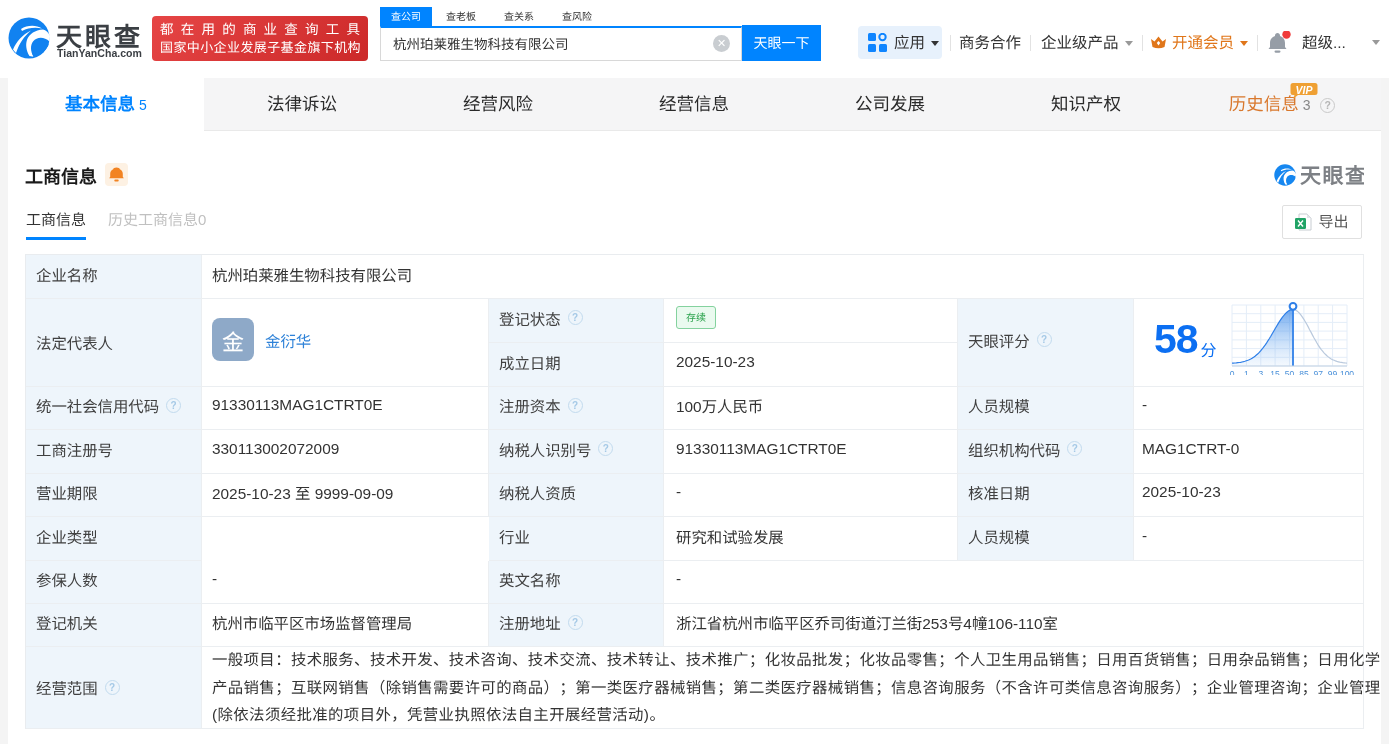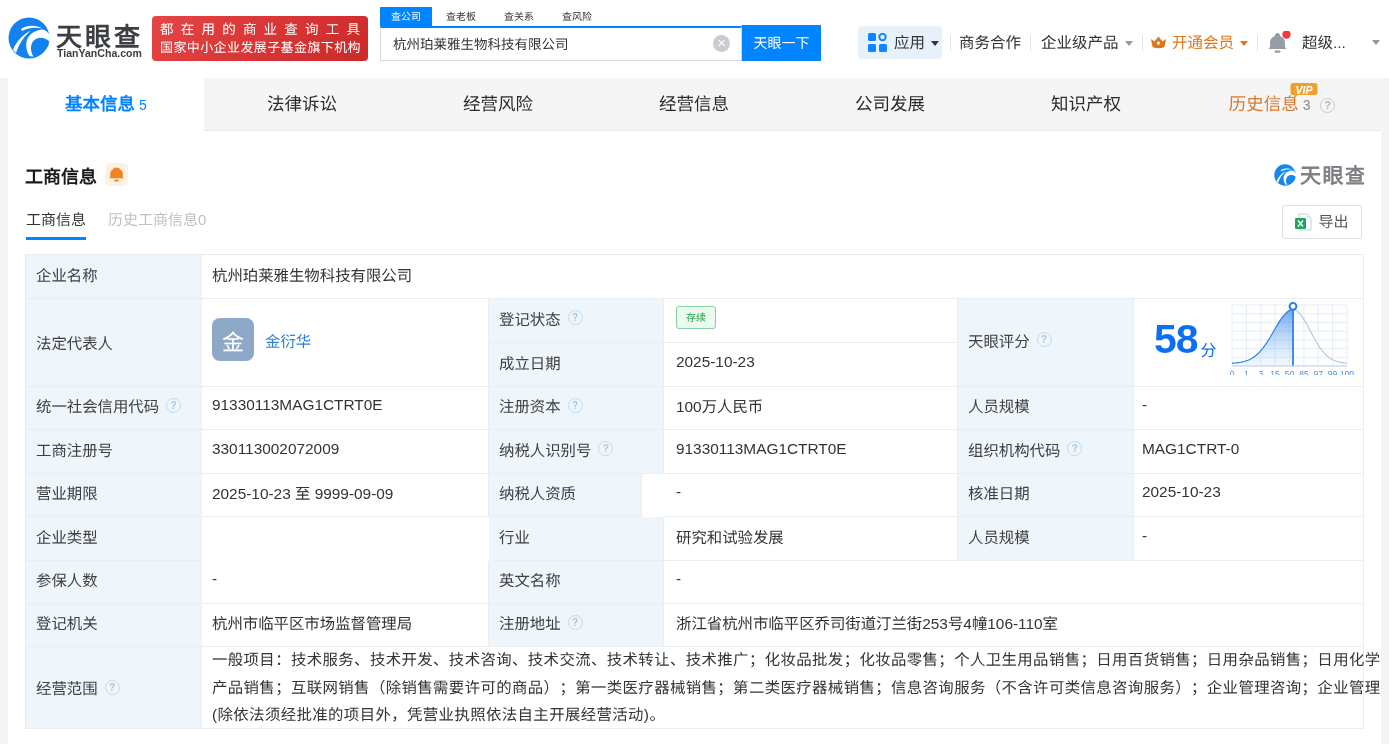--- a/index.html
+++ b/index.html
@@ -222,21 +222,21 @@
 <div class="c l" style="left:932px;top:131.5px;width:176px;height:43.5px">人员规模</div>
 <div class="c " style="left:1108px;top:131.5px;width:230px;height:43.5px;padding-left:8px">-</div>
 <div class="c l" style="left:0px;top:175px;width:176px;height:43.5px">工商注册号</div>
 <div class="c " style="left:176px;top:175px;width:287px;height:43.5px">330113002072009</div>
 <div class="c l" style="left:463px;top:175px;width:175px;height:43.5px">纳税人识别号<span class="q">?</span></div>
 <div class="c " style="left:638px;top:175px;width:294px;height:43.5px;padding-left:12px">91330113MAG1CTRT0E</div>
 <div class="c l" style="left:932px;top:175px;width:176px;height:43.5px">组织机构代码<span class="q">?</span></div>
 <div class="c " style="left:1108px;top:175px;width:230px;height:43.5px;padding-left:8px">MAG1CTRT-0</div>
 <div class="c l" style="left:0px;top:218.5px;width:176px;height:43.5px">营业期限</div>
 <div class="c " style="left:176px;top:218.5px;width:287px;height:43.5px">2025-10-23 至 9999-09-09</div>
-<div class="c l" style="left:463px;top:218.5px;width:153px;height:43.5px">纳税人资质</div>
+<div class="c l" style="left:463px;top:218.5px;width:175px;height:43.5px">纳税人资质</div>
 <div class="c " style="left:638px;top:218.5px;width:294px;height:43.5px;padding-left:12px">-</div>
 <div class="c l" style="left:932px;top:218.5px;width:176px;height:43.5px">核准日期</div>
 <div class="c " style="left:1108px;top:218.5px;width:230px;height:43.5px;padding-left:8px">2025-10-23</div>
 <div class="c l" style="left:0px;top:262px;width:176px;height:43.5px">企业类型</div>
 <div class="c l" style="left:463px;top:262px;width:175px;height:43.5px">行业</div>
 <div class="c l" style="left:932px;top:262px;width:176px;height:43.5px">人员规模</div>
 <div class="c " style="left:638px;top:262px;width:294px;height:43.5px;padding-left:12px">研究和试验发展</div>
 <div class="c " style="left:1108px;top:262px;width:230px;height:43.5px;padding-left:8px">-</div>
 <div class="c l" style="left:0px;top:305.5px;width:176px;height:43.0px">参保人数</div>
 <div class="c " style="left:176px;top:305.5px;width:287px;height:43.0px">-</div>

